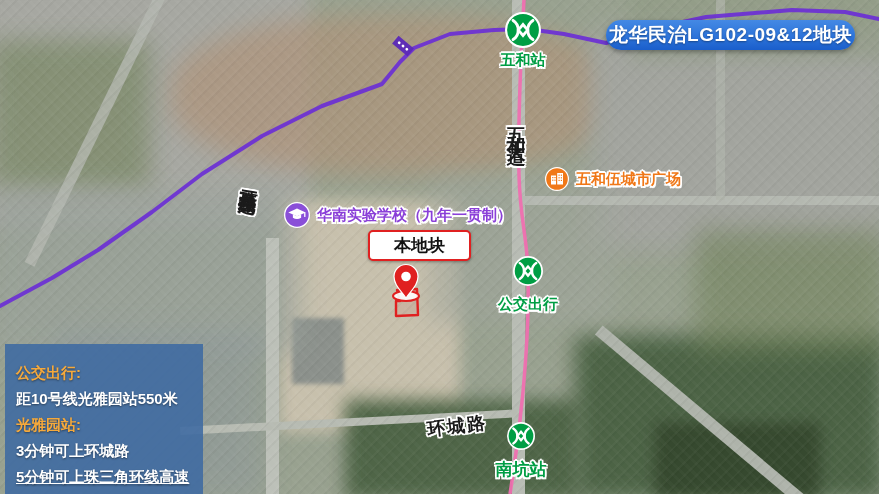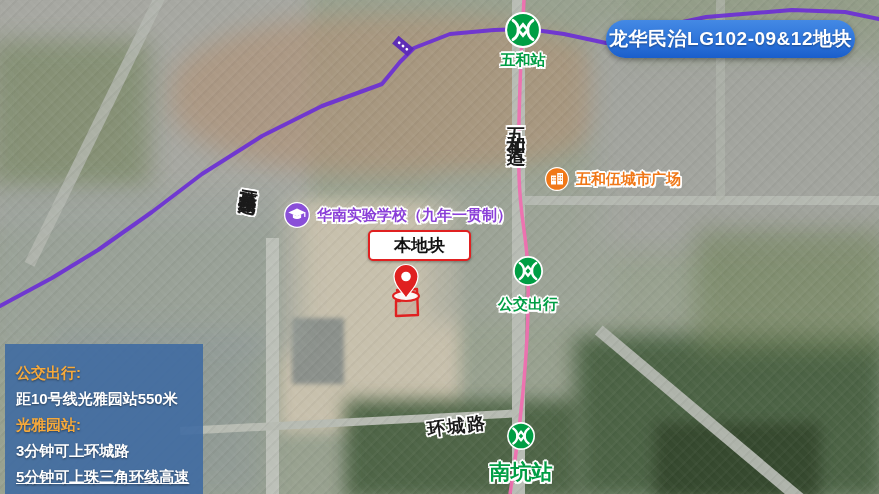--- a/index.html
+++ b/index.html
@@ -48,34 +48,34 @@
   .lbl-prd{left:240px;top:176px;font-size:18px;letter-spacing:1px;transform:rotate(9deg);transform-origin:top center;}
   .lbl-huancheng{left:427px;top:414px;font-size:18px;letter-spacing:2px;transform:rotate(-7deg);}
 
   .station{position:absolute;z-index:7;display:flex;flex-direction:column;align-items:center;width:84px;}
   .st-wuhe{left:481px;top:12px;}
   .st-guangyayuan{left:486px;top:256px;}
   .st-nankeng{left:479px;top:422px;}
   .station .name{font-weight:bold;color:#009E44;white-space:nowrap;}
   .st-wuhe .name{font-size:15px;margin-top:3px;}
   .st-guangyayuan .name{font-size:15px;margin-top:9px;}
-  .st-nankeng .name{font-size:21px;margin-top:8px;text-align:center;}
+  .st-nankeng .name{font-size:17px;margin-top:8px;text-align:center;}
 
   .poi{position:absolute;z-index:7;display:flex;align-items:center;white-space:nowrap;}
   .poi-school{left:284px;top:202px;}
   .poi-mall{left:545px;top:167px;}
   .poi .name{font-weight:bold;font-size:15px;margin-left:7px;text-align:center;}
   .poi-school .name{color:#8A3FD8;}
   .poi-mall .name{color:#F07818;}
 
   .plot-label{position:absolute;left:368px;top:230px;z-index:9;background:#ffffff;border:2.5px solid #E02020;
     border-radius:5px;padding:2px 24px;font-size:17px;font-weight:bold;color:#111;
     box-shadow:0 1px 3px rgba(0,0,0,.35);white-space:nowrap;}
 
-  .banner{position:absolute;left:606px;top:20px;width:249px;height:38px;z-index:10;
+  .banner{position:absolute;left:606px;top:20px;width:249px;height:30px;z-index:10;
     background:linear-gradient(180deg,#4489E4 0%,#2D74DA 55%,#1A5ECB 100%);
     border-radius:19px;display:flex;align-items:center;justify-content:center;
     box-shadow:0 2px 5px rgba(0,0,0,.35);}
   .banner .title{color:#fff;font-weight:bold;font-size:19px;letter-spacing:.5px;
     text-shadow:0 1px 2px rgba(0,0,0,.35);white-space:nowrap;}
 
   .infobox{position:absolute;left:5px;top:344px;width:198px;height:177px;z-index:10;
     background:rgba(61,106,162,0.88);box-sizing:border-box;padding:21px 11px;}
   .infobox .line{font-weight:bold;font-size:15px;line-height:15px;margin-bottom:11px;white-space:nowrap;
     text-shadow:0 1px 2px rgba(0,0,0,.45);}

